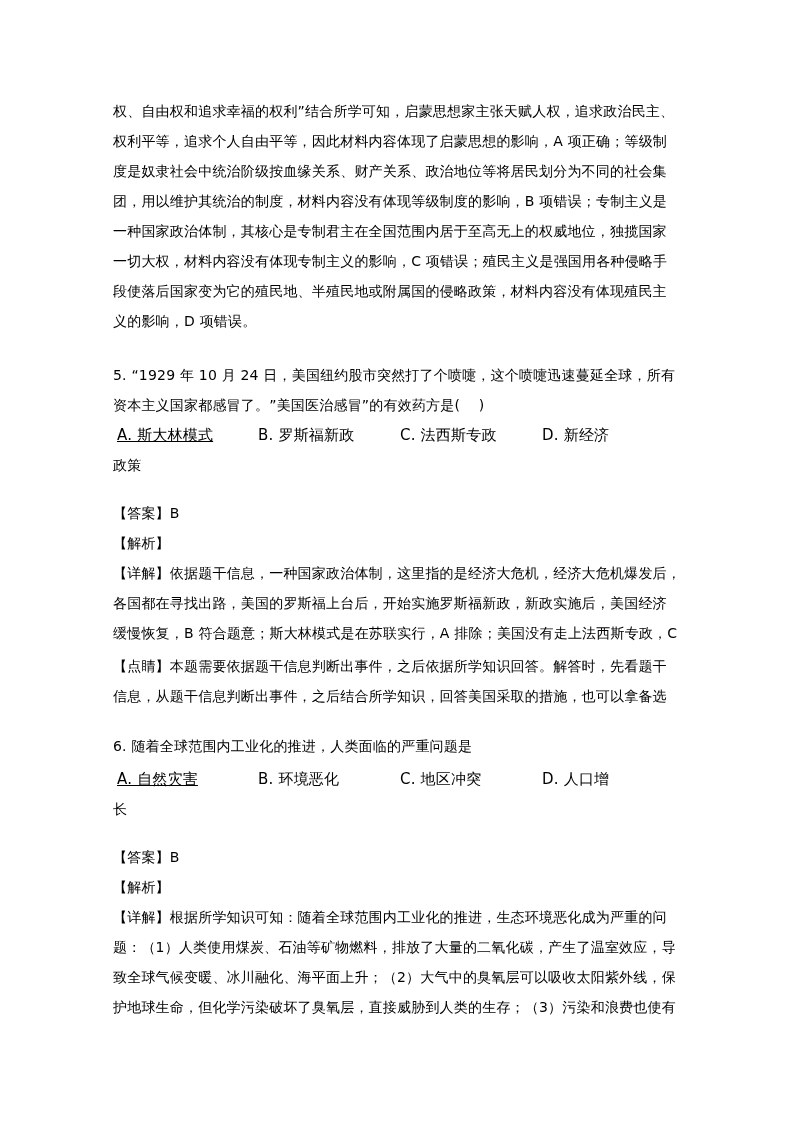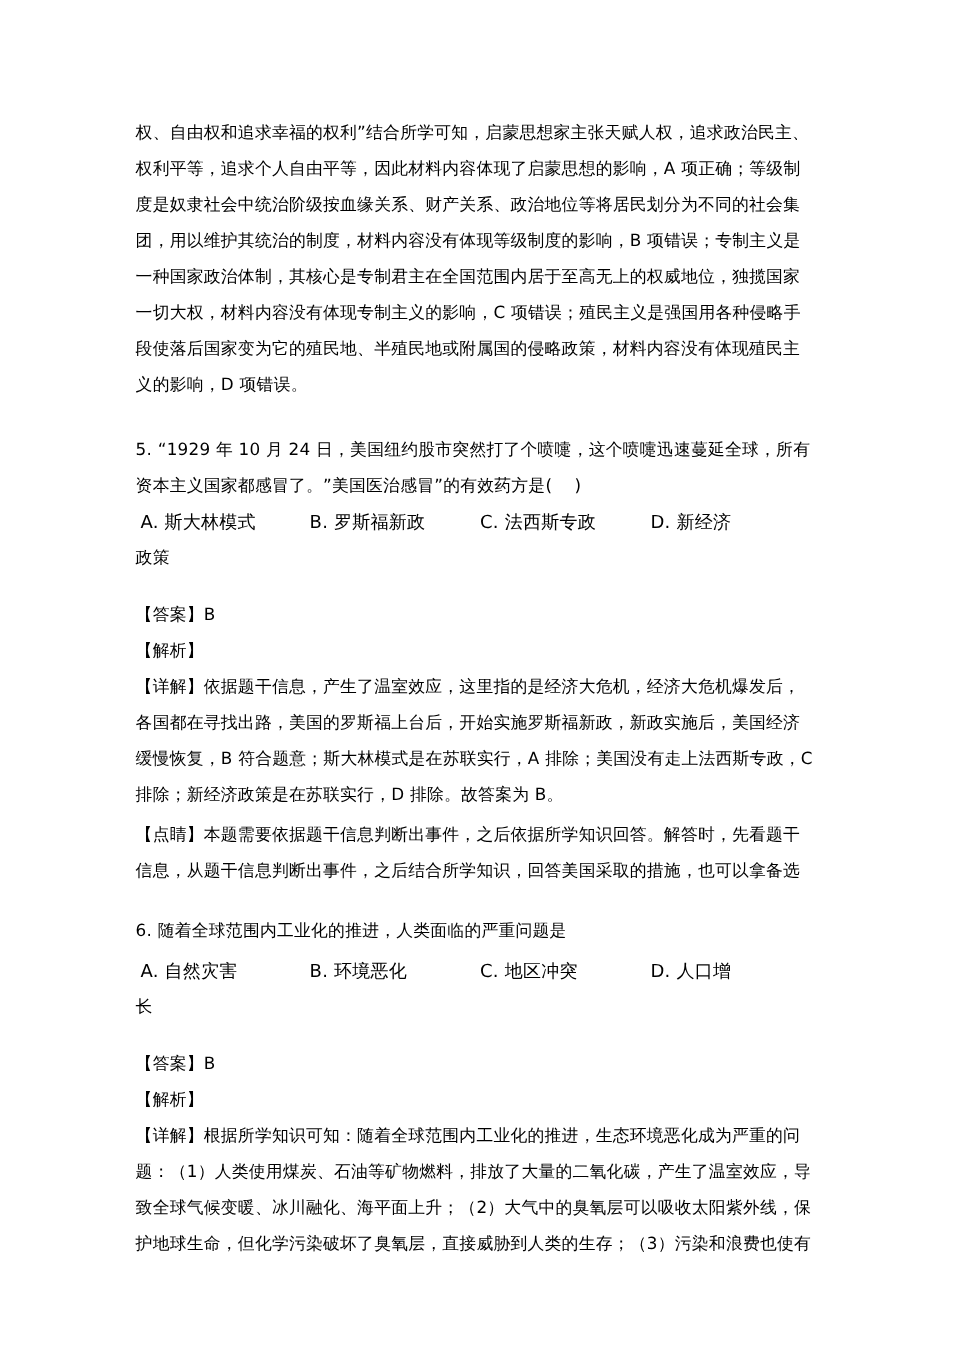--- a/index.html
+++ b/index.html
@@ -35,21 +35,21 @@
   }
   .opt {
     position: absolute;
     top: 0;
     height: 30px;
     line-height: 30px;
     font-size: 15px;
     white-space: pre;
     letter-spacing: 0.2px;
   }
-  .opt-a { left: 4px; }
+  .opt-a { left: 4px; text-decoration: underline; }
   .opt-b { left: 145px; }
   .opt-c { left: 287px; }
   .opt-d { left: 429px; }
   .mt12 { margin-top: 24px; }
   .mt6  { margin-top: 20px; }
   .mt5  { margin-top: 18px; }
   .mt3  { margin-top: 3px; }
 </style>
 </head>
 <body>
@@ -73,24 +73,23 @@
       <span class="opt opt-a">A. 斯大林模式</span>
       <span class="opt opt-b">B. 罗斯福新政</span>
       <span class="opt opt-c">C. 法西斯专政</span>
       <span class="opt opt-d">D. 新经济</span>
     </div>
     <div class="line">政策</div>
 
     <div class="line mt5">【答案】B</div>
     <div class="line">【解析】</div>
 
-    <div class="line">【详解】依据题干信息，产生了温室效应，这里指的是经济大危机，经济大危机爆发后，</div>
+    <div class="line">【详解】依据题干信息，一种国家政治体制，这里指的是经济大危机，经济大危机爆发后，</div>
     <div class="line">各国都在寻找出路，美国的罗斯福上台后，开始实施罗斯福新政，新政实施后，美国经济</div>
     <div class="line">缓慢恢复，B 符合题意；斯大林模式是在苏联实行，A 排除；美国没有走上法西斯专政，C</div>
-    <div class="line">排除；新经济政策是在苏联实行，D 排除。故答案为 B。</div>
 
     <div class="line mt3">【点睛】本题需要依据题干信息判断出事件，之后依据所学知识回答。解答时，先看题干</div>
     <div class="line">信息，从题干信息判断出事件，之后结合所学知识，回答美国采取的措施，也可以拿备选</div>
 
     <div class="line mt6">6. 随着全球范围内工业化的推进，人类面临的严重问题是</div>
 
     <div class="opt-row mt3">
       <span class="opt opt-a">A. 自然灾害</span>
       <span class="opt opt-b">B. 环境恶化</span>
       <span class="opt opt-c">C. 地区冲突</span>

